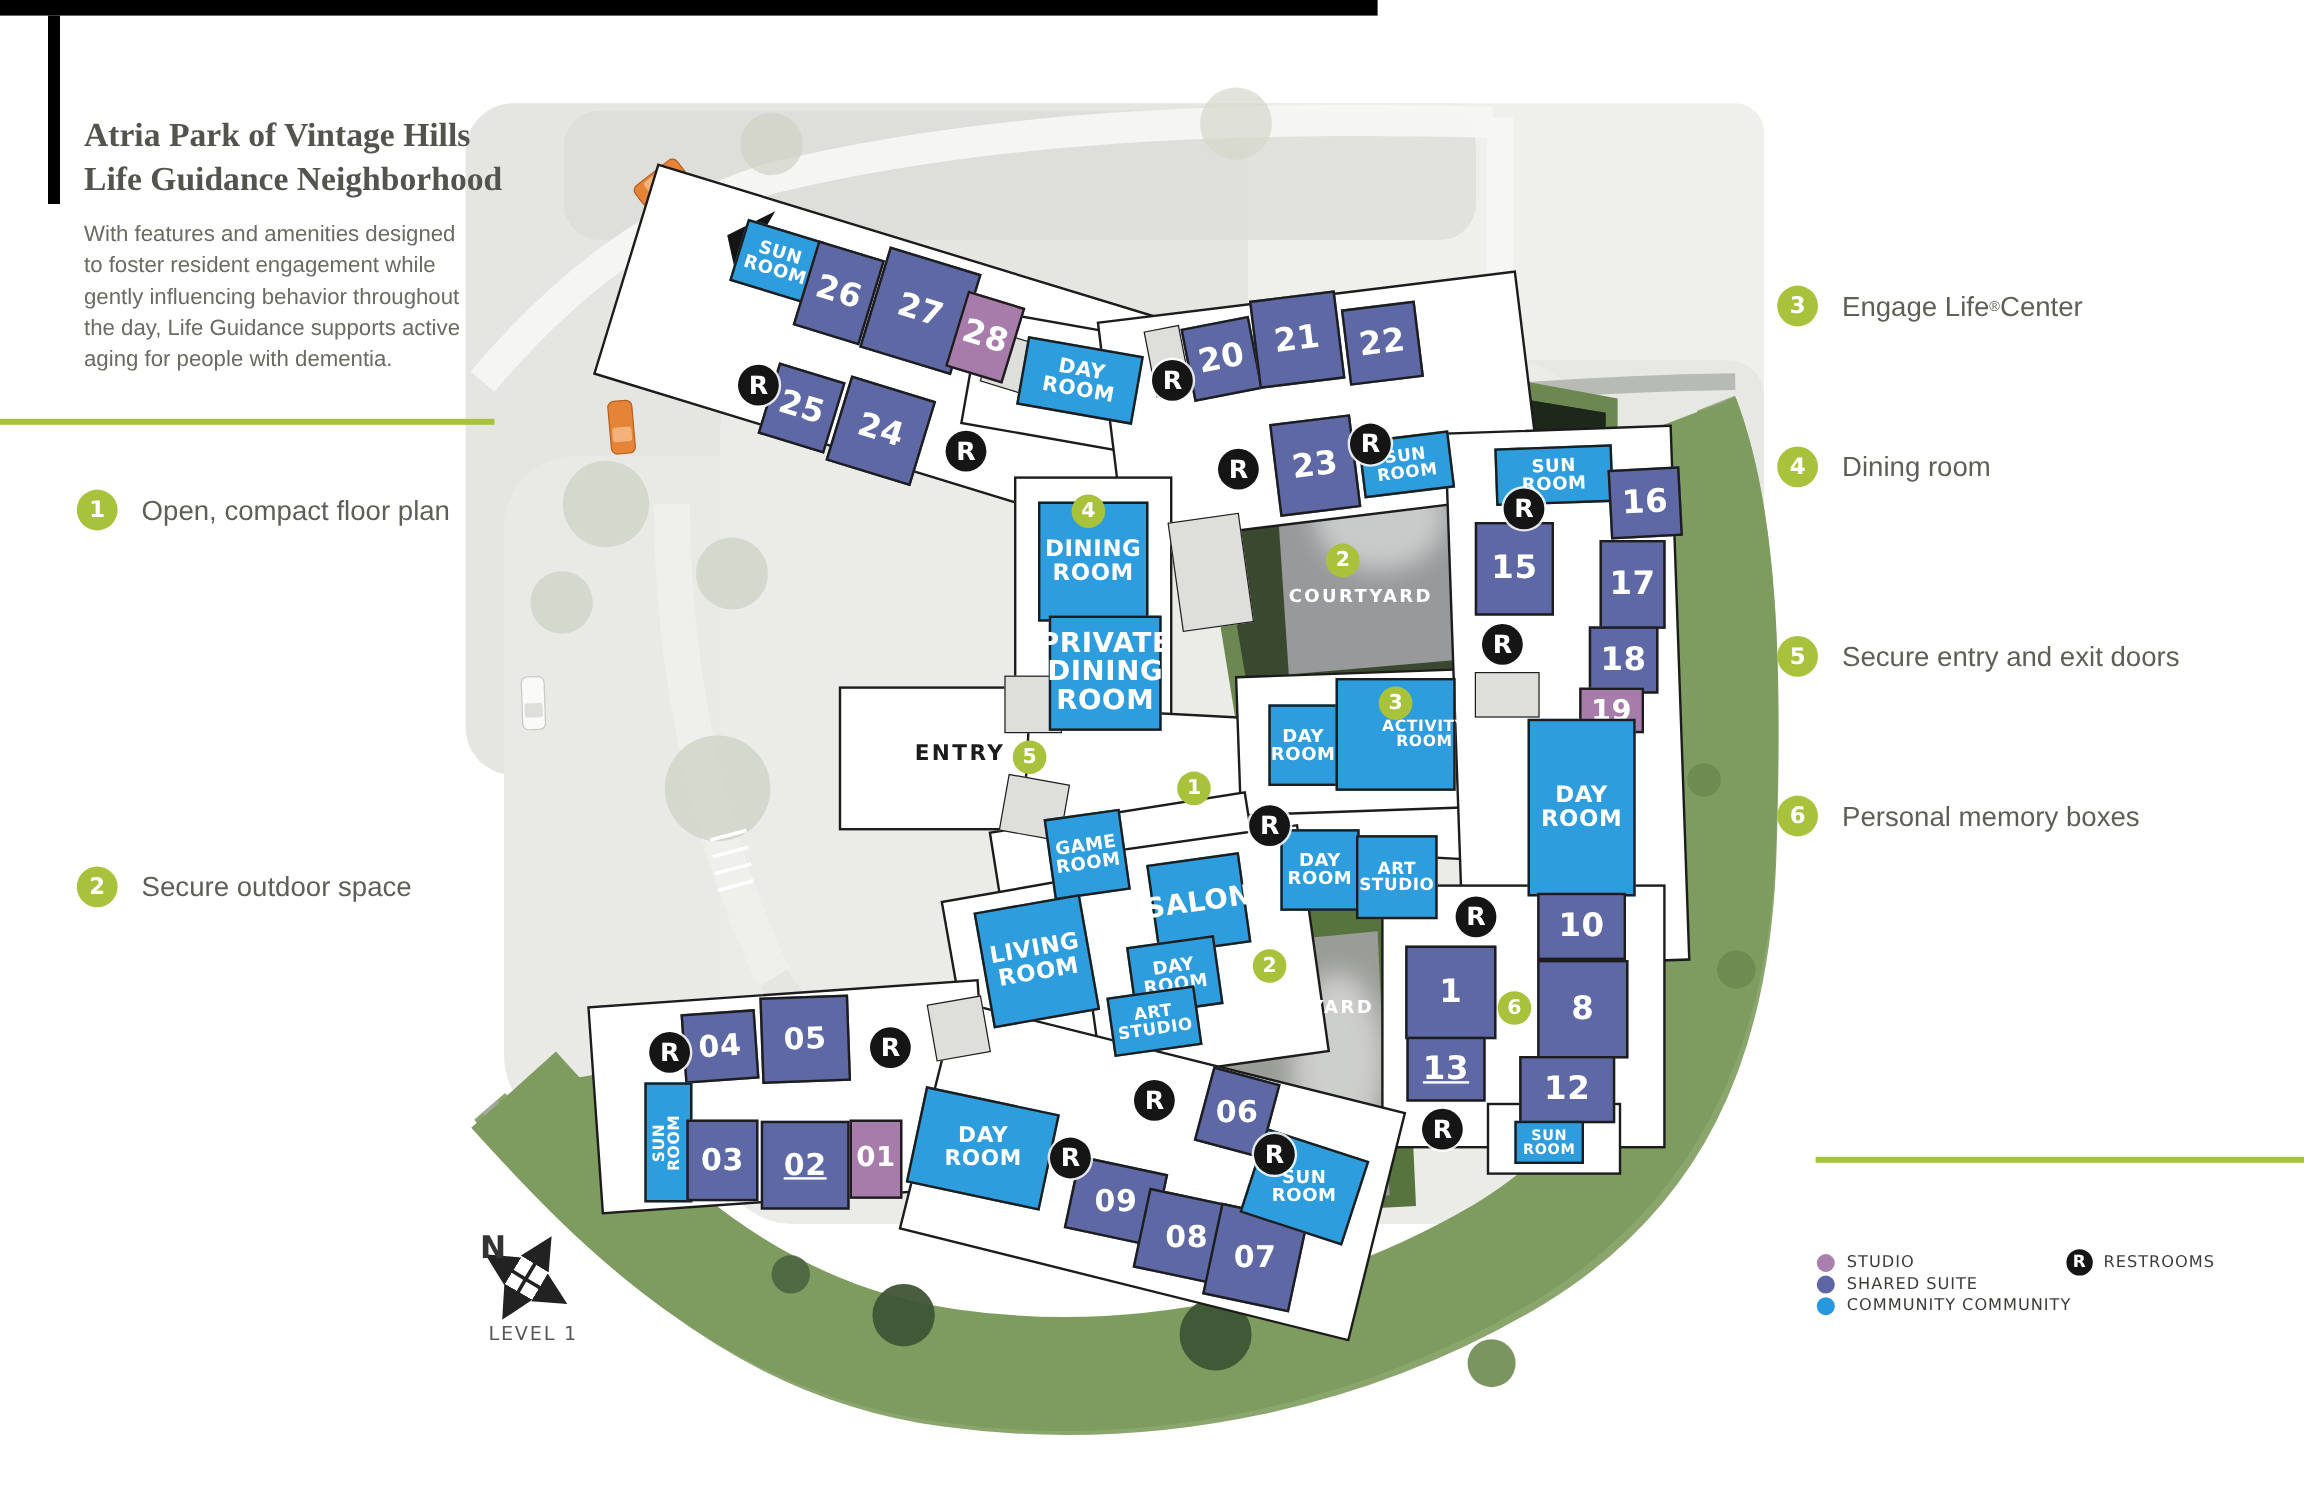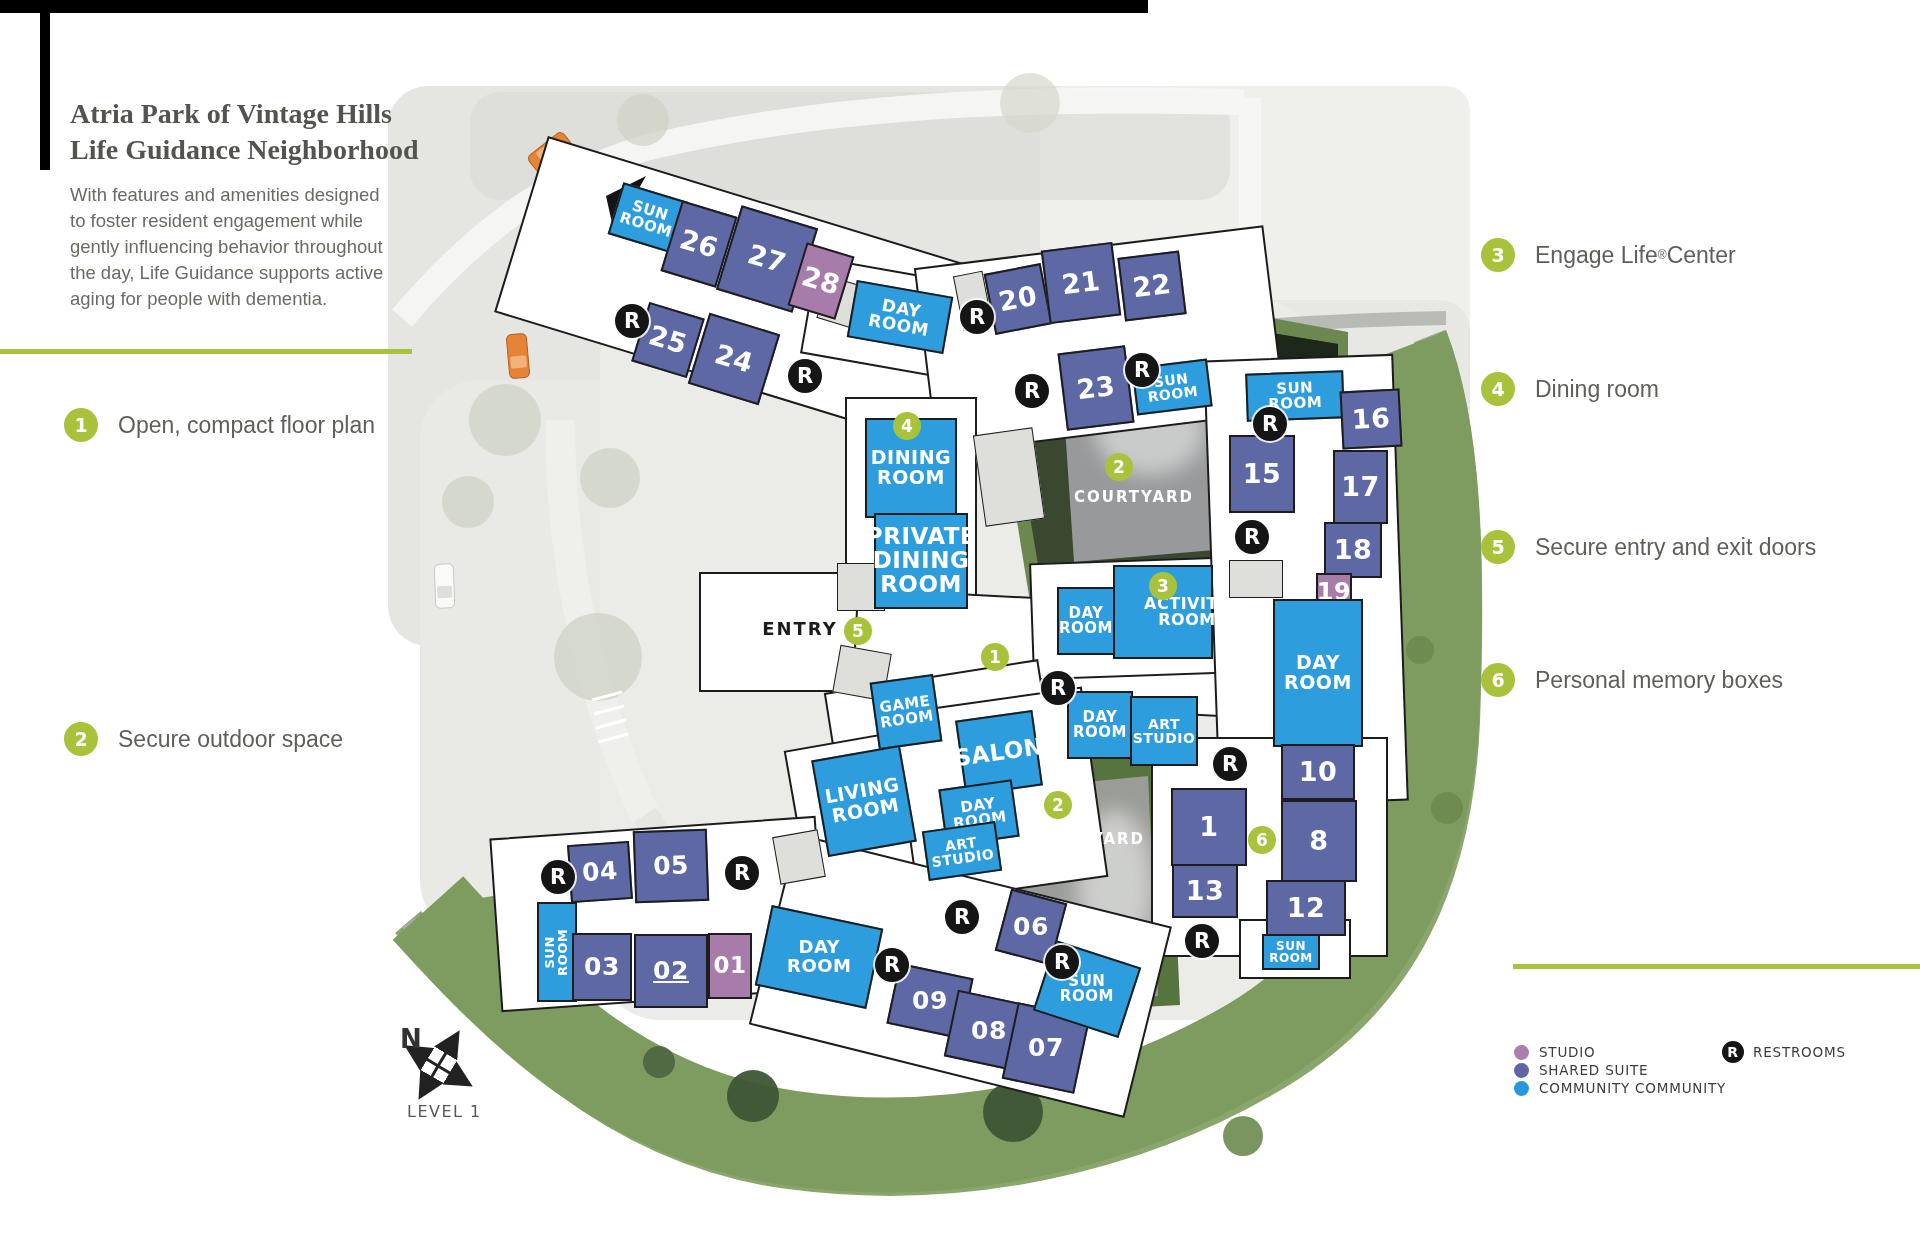--- a/index.html
+++ b/index.html
@@ -268,21 +268,21 @@
     </div>
     <div class="room room--suite" style="left: 1341px; top: 390px; width: 60px; height: 58px; transform: rotate(-3deg);">
       <span class="room-label" style="font-size: 27px;">16</span>
     </div>
     <div class="room room--suite" style="left: 1333px; top: 450px; width: 55px; height: 74px; transform: rotate(0deg);">
       <span class="room-label" style="font-size: 27px;">17</span>
     </div>
     <div class="room room--suite" style="left: 1324px; top: 522px; width: 58px; height: 56px; transform: rotate(0deg);">
       <span class="room-label" style="font-size: 27px;">18</span>
     </div>
-    <div class="room room--studio" style="left: 1316px; top: 573px; width: 36px; height: 38px; transform: rotate(0deg);">
+    <div class="room room--studio" style="left: 1316px; top: 573px; width: 54px; height: 38px; transform: rotate(0deg);">
       <span class="room-label" style="font-size: 24px;">19</span>
     </div>
     <div class="room room--amenity" style="left: 1273px; top: 599px; width: 90px; height: 148px; transform: rotate(0deg);">
       <span class="room-label" style="font-size: 19px;">DAY
 ROOM</span>
     </div>
     <div class="room room--suite" style="left: 1281px; top: 744px; width: 74px; height: 56px; transform: rotate(0deg);">
       <span class="room-label" style="font-size: 27px;">10</span>
     </div>
     <div class="room room--suite" style="left: 1281px; top: 800px; width: 76px; height: 82px; transform: rotate(0deg);">
@@ -292,28 +292,28 @@
       <span class="room-label" style="font-size: 27px;">12</span>
     </div>
     <div class="room room--amenity" style="left: 1262px; top: 934px; width: 58px; height: 36px; transform: rotate(0deg);">
       <span class="room-label" style="font-size: 12px;">SUN
 ROOM</span>
     </div>
     <div class="room room--suite" style="left: 1171px; top: 788px; width: 76px; height: 78px; transform: rotate(0deg);">
       <span class="room-label" style="font-size: 27px;">1</span>
     </div>
     <div class="room room--suite" style="left: 1172px; top: 864px; width: 66px; height: 54px; transform: rotate(0deg);">
-      <span class="room-label" style="font-size: 27px;">13</span>
+      <span class="room-label" style="font-size: 27px; text-decoration: underline;">13</span>
     </div>
     <div class="room room--amenity" style="left: 1057px; top: 587px; width: 58px; height: 68px; transform: rotate(0deg);">
       <span class="room-label" style="font-size: 15px;">DAY
 ROOM</span>
     </div>
     <div class="room room--amenity" style="left: 1113px; top: 565px; width: 100px; height: 94px; transform: rotate(0deg);">
-      <span class="room-label" style="font-size: 16px; margin-left: 48px;">ACTIVITY
+      <span class="room-label" style="font-size: 13px; margin-left: 48px;">ACTIVITY
 ROOM</span>
     </div>
     <div class="room room--amenity" style="left: 1067px; top: 691px; width: 66px; height: 68px; transform: rotate(0deg);">
       <span class="room-label" style="font-size: 15px;">DAY
 ROOM</span>
     </div>
     <div class="room room--amenity" style="left: 1130px; top: 696px; width: 68px; height: 70px; transform: rotate(0deg);">
       <span class="room-label" style="font-size: 14px;">ART
 STUDIO</span>
     </div>

